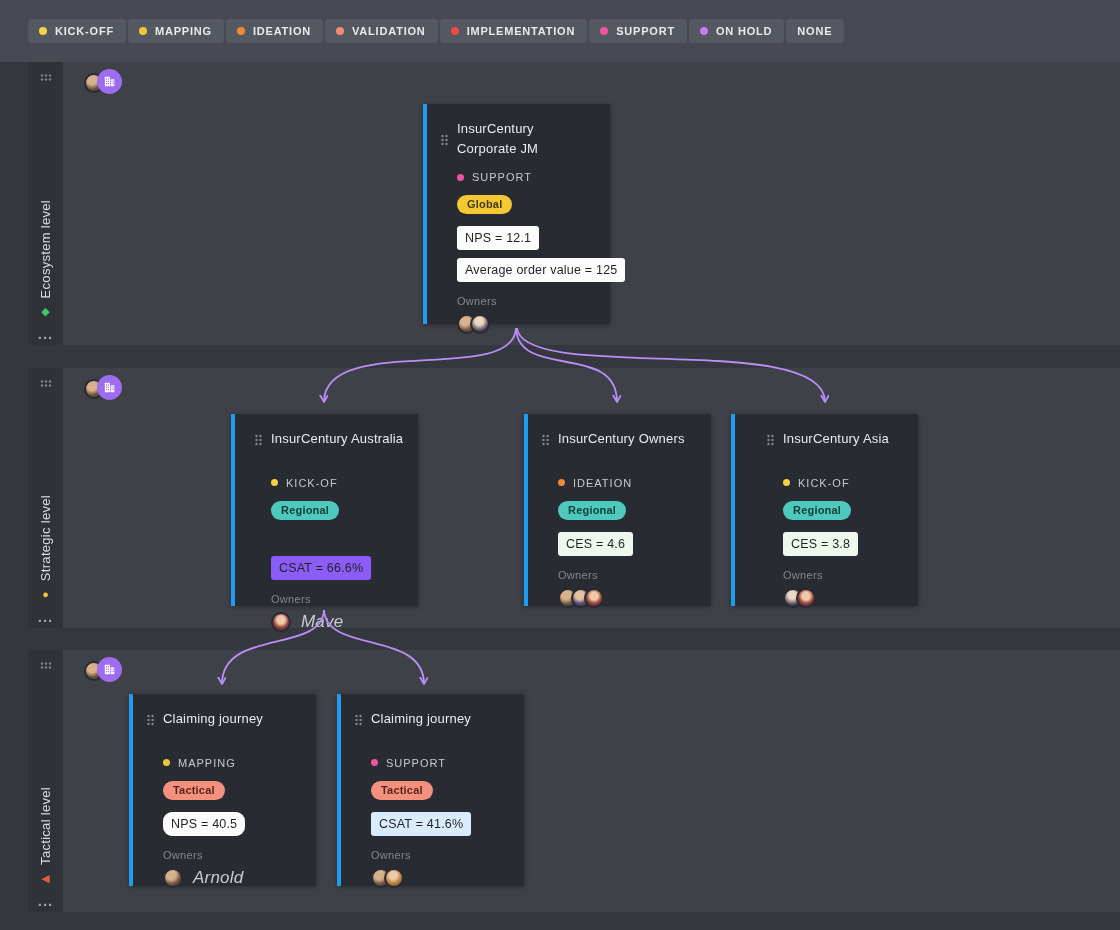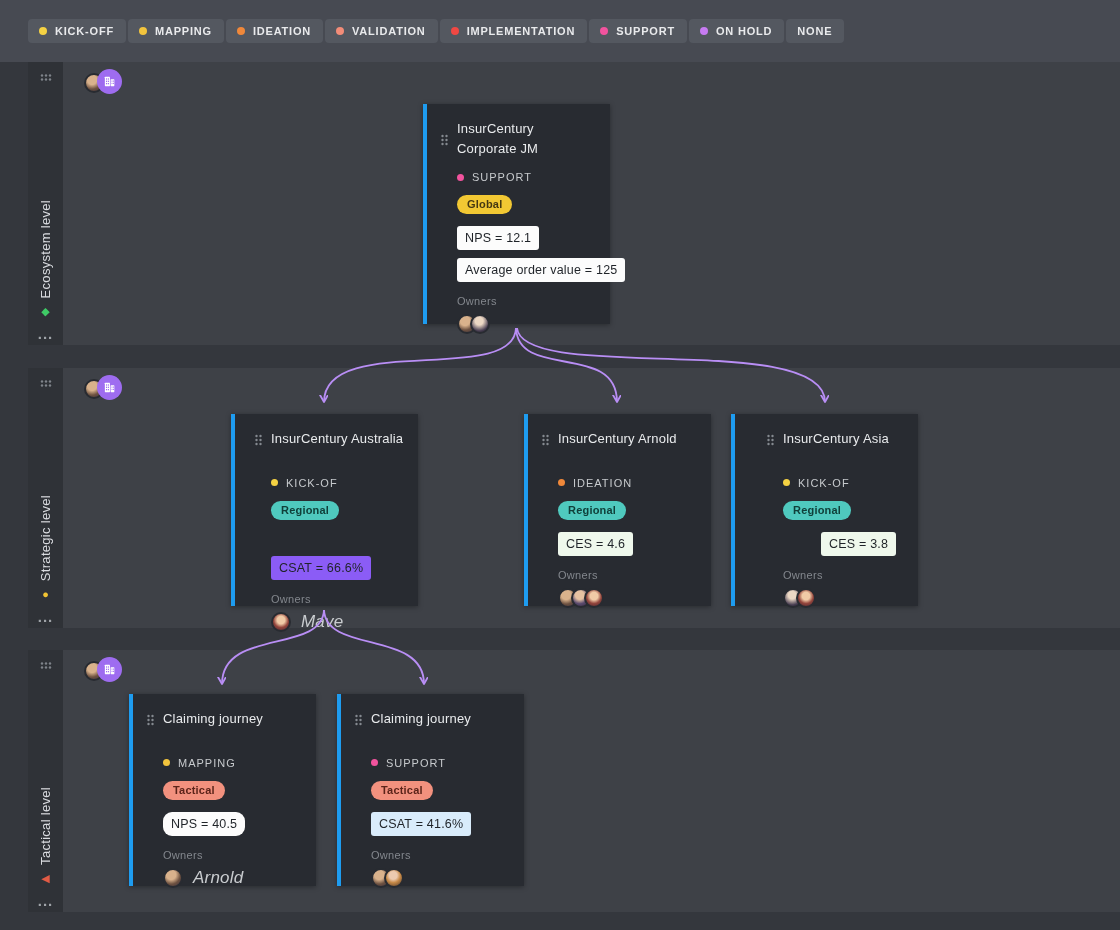--- a/index.html
+++ b/index.html
@@ -332,21 +332,21 @@
               <g fill="#858A91">
                 <circle cx="1.5" cy="2" r="1.2"></circle>
                 <circle cx="5.5" cy="2" r="1.2"></circle>
                 <circle cx="1.5" cy="6" r="1.2"></circle>
                 <circle cx="5.5" cy="6" r="1.2"></circle>
                 <circle cx="1.5" cy="10" r="1.2"></circle>
                 <circle cx="5.5" cy="10" r="1.2"></circle>
               </g>
             </svg>
         </span>
-        <span class="card-title">InsurCentury Arnold</span>
+        <span class="card-title">InsurCentury Owners</span>
       </div>
       <div class="card-status">
         <span class="status-dot" style="background: rgb(240, 136, 58);"></span>
         <span>IDEATION</span>
       </div>
       <span class="badge" style="background: rgb(79, 201, 190); color: rgb(16, 64, 58);">Regional</span>
       <div class="metrics">
         <span class="metric" style="background: rgb(239, 248, 236);">CES = 4.6</span>
       </div>
       <div class="owners-label">Owners</div>
@@ -372,21 +372,21 @@
             </svg>
         </span>
         <span class="card-title">InsurCentury Asia</span>
       </div>
       <div class="card-status">
         <span class="status-dot" style="background: rgb(245, 210, 67);"></span>
         <span>KICK-OF</span>
       </div>
       <span class="badge" style="background: rgb(79, 201, 190); color: rgb(16, 64, 58);">Regional</span>
       <div class="metrics">
-        <span class="metric" style="background: rgb(239, 248, 236); margin-left: 38px;">CES = 3.8</span>
+        <span class="metric" style="background: rgb(239, 248, 236);">CES = 3.8</span>
       </div>
       <div class="owners-label">Owners</div>
       <div class="owners-row">
         <span class="avatar av-b"></span>
         <span class="avatar av-c"></span>
       </div>
     </div>
   </div>
 </div>
 

